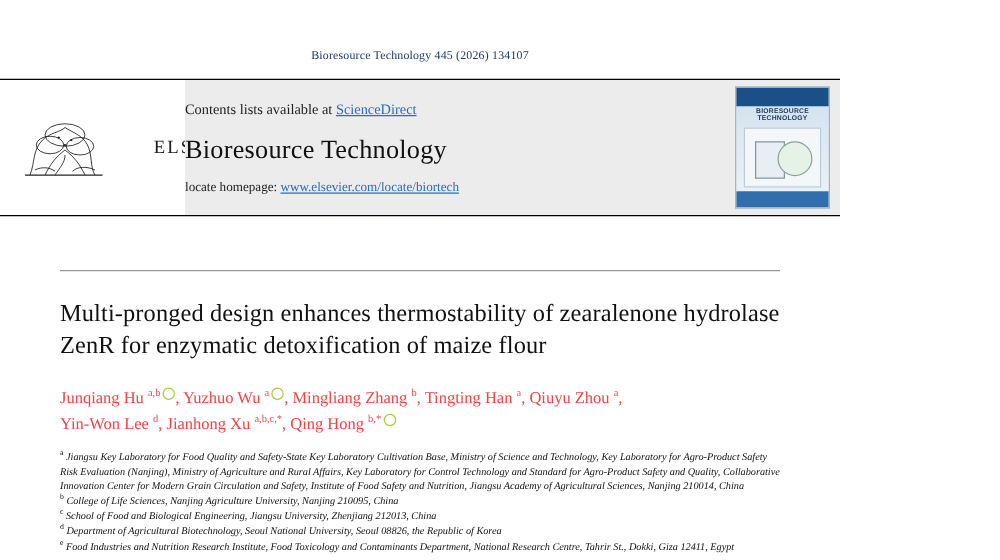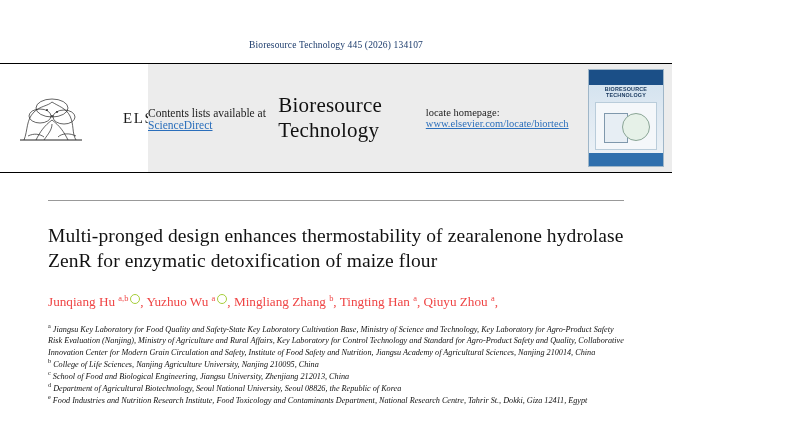--- a/index.html
+++ b/index.html
@@ -78,21 +78,22 @@
   .elsevier-rule {
     width: 104px;
     height: 3px;
     background: #f07e26;
     margin-top: 3px;
   }
   .masthead-center {
     flex: 1 1 auto;
     background: #ececec;
     display: flex;
-    align-items: center;
+    flex-direction: column;
+    align-items: flex-start;
     justify-content: center;
     position: relative;
   }
   .contents-line {
     font-size: 11.5px;
     color: #222;
     margin-top: 2px;
   }
   .contents-line .sd-link {
     color: #2a6ebb;
@@ -168,21 +169,21 @@
   }
   .cover-foot {
     position: absolute;
     left: 0; right: 0; bottom: 0;
     height: 13px;
     background: #2f6fad;
   }
 
   
   .article {
-    padding: 0 48px 0 48px;
+    padding: 16px 48px 0 48px;
     position: relative;
   }
   .thin-rule {
     border-top: 1px solid #999;
     margin: 27px 0 0 0;
   }
   .title {
     font-family: "Liberation Serif", serif;
     font-size: 19.5px;
     line-height: 25px;
@@ -294,20 +295,23 @@
 
   <div class="article">
     <div class="thin-rule"></div>
 
     <div class="title">Multi-pronged design enhances thermostability of zearalenone hydrolase ZenR for enzymatic detoxification of maize flour</div>
 
     <div class="authors">
       <div>
         <span>Junqiang Hu <sup>a,b</sup></span><span class="orcid"></span>, <span>Yuzhuo Wu <sup>a</sup></span><span class="orcid"></span>, <span>Mingliang Zhang <sup>b</sup></span>, <span>Tingting Han <sup>a</sup></span>, <span>Qiuyu Zhou <sup>a</sup></span>,
       </div>
+      <div>
+        <span>Yin-Won Lee <sup>d</sup></span>, <span>Jianhong Xu <sup>a,b,c,*</sup></span>, <span>Qing Hong <sup>b,*</sup></span><span class="orcid"></span>
+      </div>
     </div>
 
     <div class="affils">
       <div><sup>a</sup> Jiangsu Key Laboratory for Food Quality and Safety-State Key Laboratory Cultivation Base, Ministry of Science and Technology, Key Laboratory for Agro-Product Safety Risk Evaluation (Nanjing), Ministry of Agriculture and Rural Affairs, Key Laboratory for Control Technology and Standard for Agro-Product Safety and Quality, Collaborative Innovation Center for Modern Grain Circulation and Safety, Institute of Food Safety and Nutrition, Jiangsu Academy of Agricultural Sciences, Nanjing 210014, China</div>
       <div><sup>b</sup> College of Life Sciences, Nanjing Agriculture University, Nanjing 210095, China</div>
       <div><sup>c</sup> School of Food and Biological Engineering, Jiangsu University, Zhenjiang 212013, China</div>
       <div><sup>d</sup> Department of Agricultural Biotechnology, Seoul National University, Seoul 08826, the Republic of Korea</div>
       <div><sup>e</sup> Food Industries and Nutrition Research Institute, Food Toxicology and Contaminants Department, National Research Centre, Tahrir St., Dokki, Giza 12411, Egypt</div>
     </div>
   </div>

